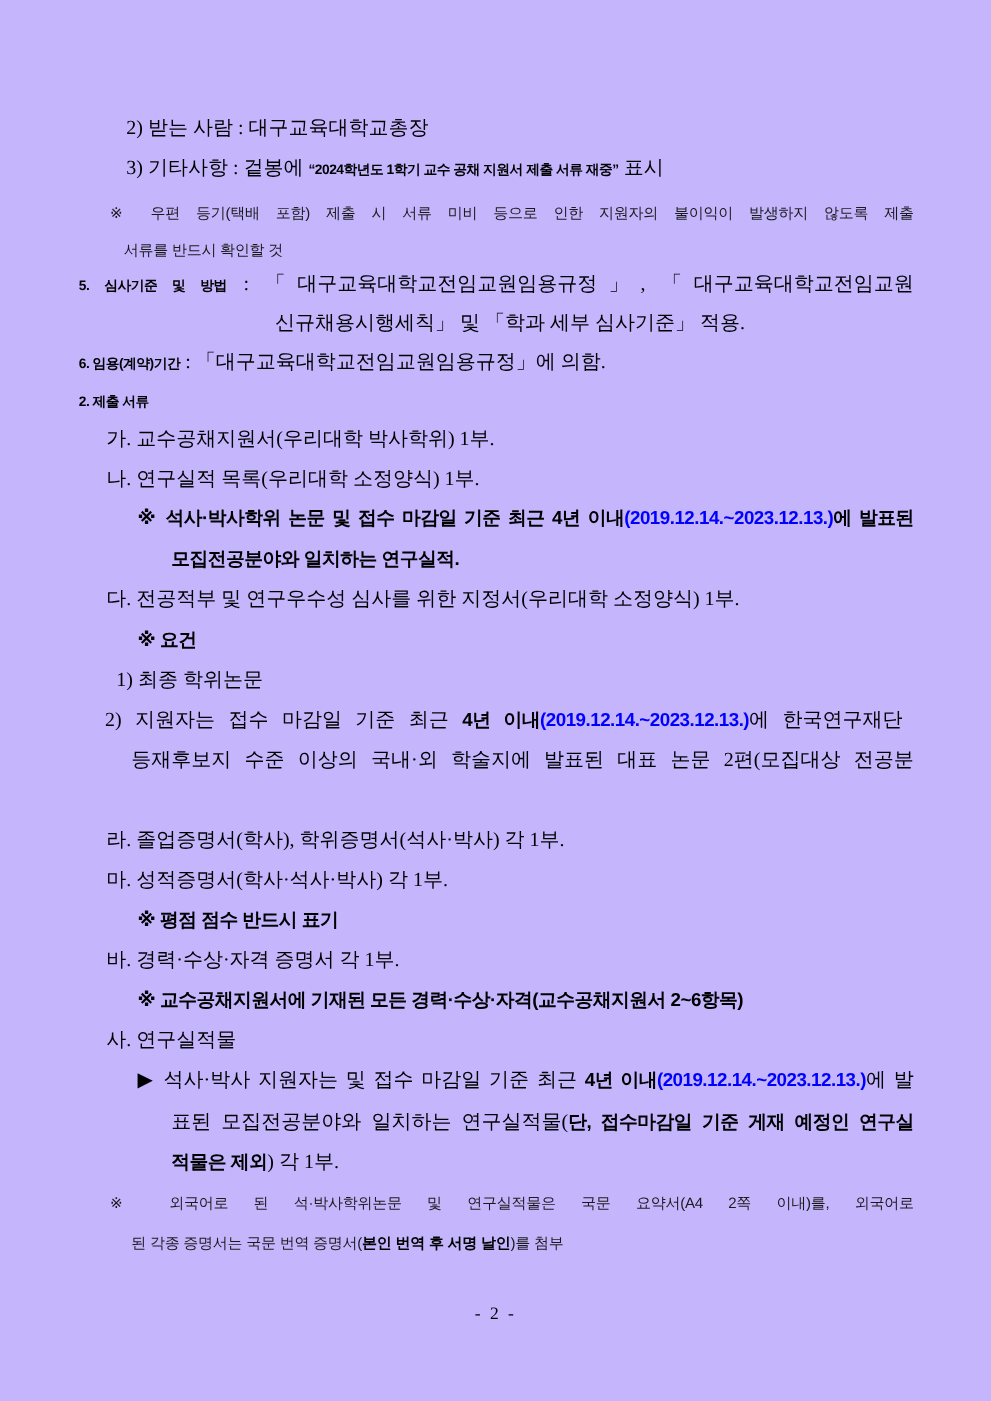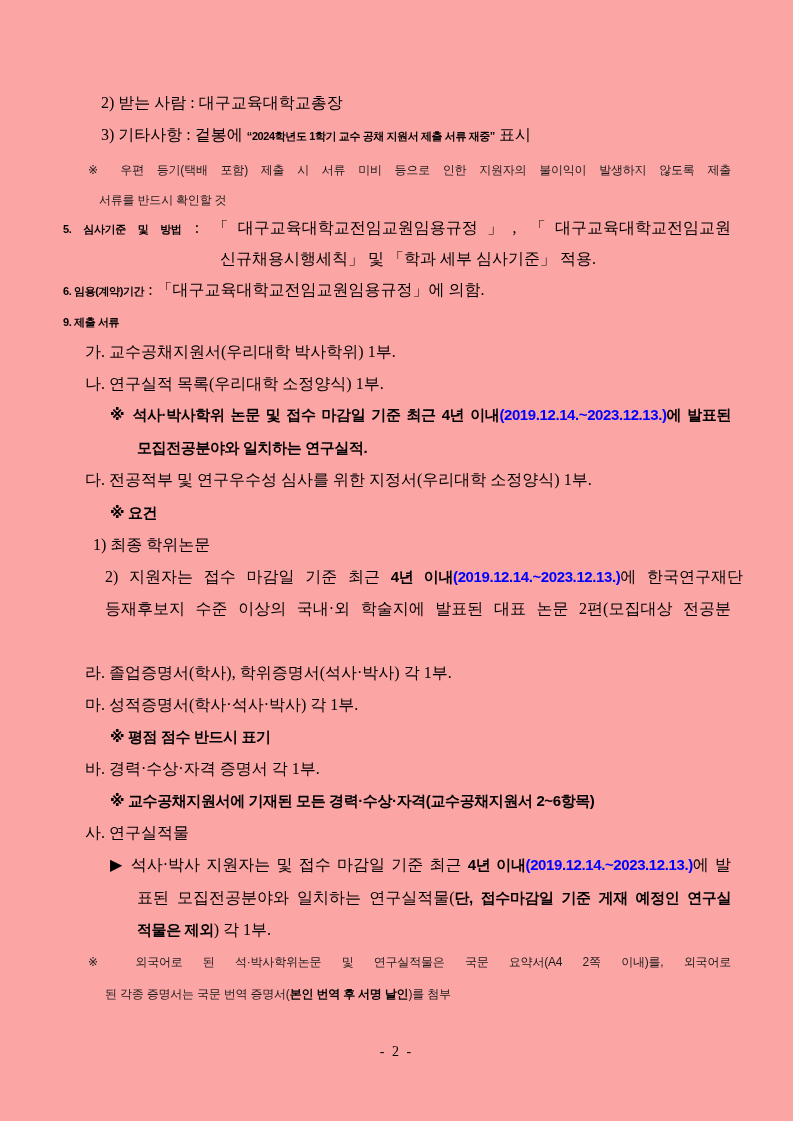--- a/index.html
+++ b/index.html
@@ -1,19 +1,19 @@
 <!DOCTYPE html>
 <html><head>
 <meta charset="utf-8">
 <style>
   html,body{margin:0;padding:0;background:#888;}
   .page{
     position:relative;
     width:793px;height:1121px;
-    background:#fca5a5;
+    background:#c4b5fd;
     margin:0 auto;
     overflow:hidden;
     font-family:"Liberation Serif","DejaVu Serif",serif;
     color:#000;
   }
   .ln{
     position:absolute;
     font-size:16px;
     line-height:20px;
     white-space:pre;
@@ -66,37 +66,37 @@
   <div class="ln gs jf" style="top:160px;left:88px;width:643px"><span>※ 우편 등기(택배 포함) 제출 시 서류 미비 등으로 인한 지원자의 불이익이 발생하지 않도록 제출</span></div>
 
   <div class="ln gs" style="top:190px;left:99px"><span>서류를 반드시 확인할 것</span></div>
 
   <div class="ln jf" style="top:218px;left:63px;width:668px"><span class="gb-lg">5. 심사기준 및 방법</span><span> : 「대구교육대학교전임교원임용규정」, 「대구교육대학교전임교원</span></div>
 
   <div class="ln" style="top:249px;left:220px"><span>신규채용시행세칙」 및 「학과 세부 심사기준」 적용.</span></div>
 
   <div class="ln" style="top:280px;left:63px"><span class="gb-lg">6. 임용(계약)기간</span><span> : 「대구교육대학교전임교원임용규정」에 의함.</span></div>
 
-  <div class="ln" style="top:311px;left:63px"><span class="gb-lg">9. 제출 서류</span></div>
+  <div class="ln" style="top:311px;left:63px"><span class="gb-lg">2. 제출 서류</span></div>
 
   <div class="ln" style="top:342px;left:85px"><span>가. 교수공채지원서(우리대학 박사학위) 1부.</span></div>
 
   <div class="ln" style="top:374px;left:85px"><span>나. 연구실적 목록(우리대학 소정양식) 1부.</span></div>
 
   <div class="ln jf" style="top:405px;left:110px;width:621px"><span class="gb">※ 석사·박사학위 논문 및 접수 마감일 기준 최근 4년 이내</span><span class="gb blue">(2019.12.14.~2023.12.13.)</span><span class="gb">에 발표된</span></div>
 
   <div class="ln" style="top:438px;left:137px"><span class="gb">모집전공분야와 일치하는 연구실적.</span></div>
 
   <div class="ln" style="top:470px;left:85px"><span>다. 전공적부 및 연구우수성 심사를 위한 지정서(우리대학 소정양식) 1부.</span></div>
 
   <div class="ln" style="top:503px;left:110px"><span class="gb">※ 요건</span></div>
 
   <div class="ln" style="top:535px;left:93px"><span>1) 최종 학위논문</span></div>
 
-  <div class="ln jf" style="top:567px;left:105px;width:638px"><span>2) 지원자는 접수 마감일 기준 최근 </span><span class="gb">4년 이내</span><span class="gb blue">(2019.12.14.~2023.12.13.)</span><span>에 한국연구재단</span></div>
+  <div class="ln jf" style="top:567px;left:84px;width:638px"><span>2) 지원자는 접수 마감일 기준 최근 </span><span class="gb">4년 이내</span><span class="gb blue">(2019.12.14.~2023.12.13.)</span><span>에 한국연구재단</span></div>
 
   <div class="ln jf" style="top:599px;left:105px;width:626px"><span>등재후보지 수준 이상의 국내·외 학술지에 발표된 대표 논문 2편(모집대상 전공분</span></div>
 
 
   <div class="ln" style="top:663px;left:85px"><span>라. 졸업증명서(학사), 학위증명서(석사·박사) 각 1부.</span></div>
 
   <div class="ln" style="top:695px;left:85px"><span>마. 성적증명서(학사·석사·박사) 각 1부.</span></div>
 
   <div class="ln" style="top:727px;left:110px"><span class="gb">※ 평점 점수 반드시 표기</span></div>
 

